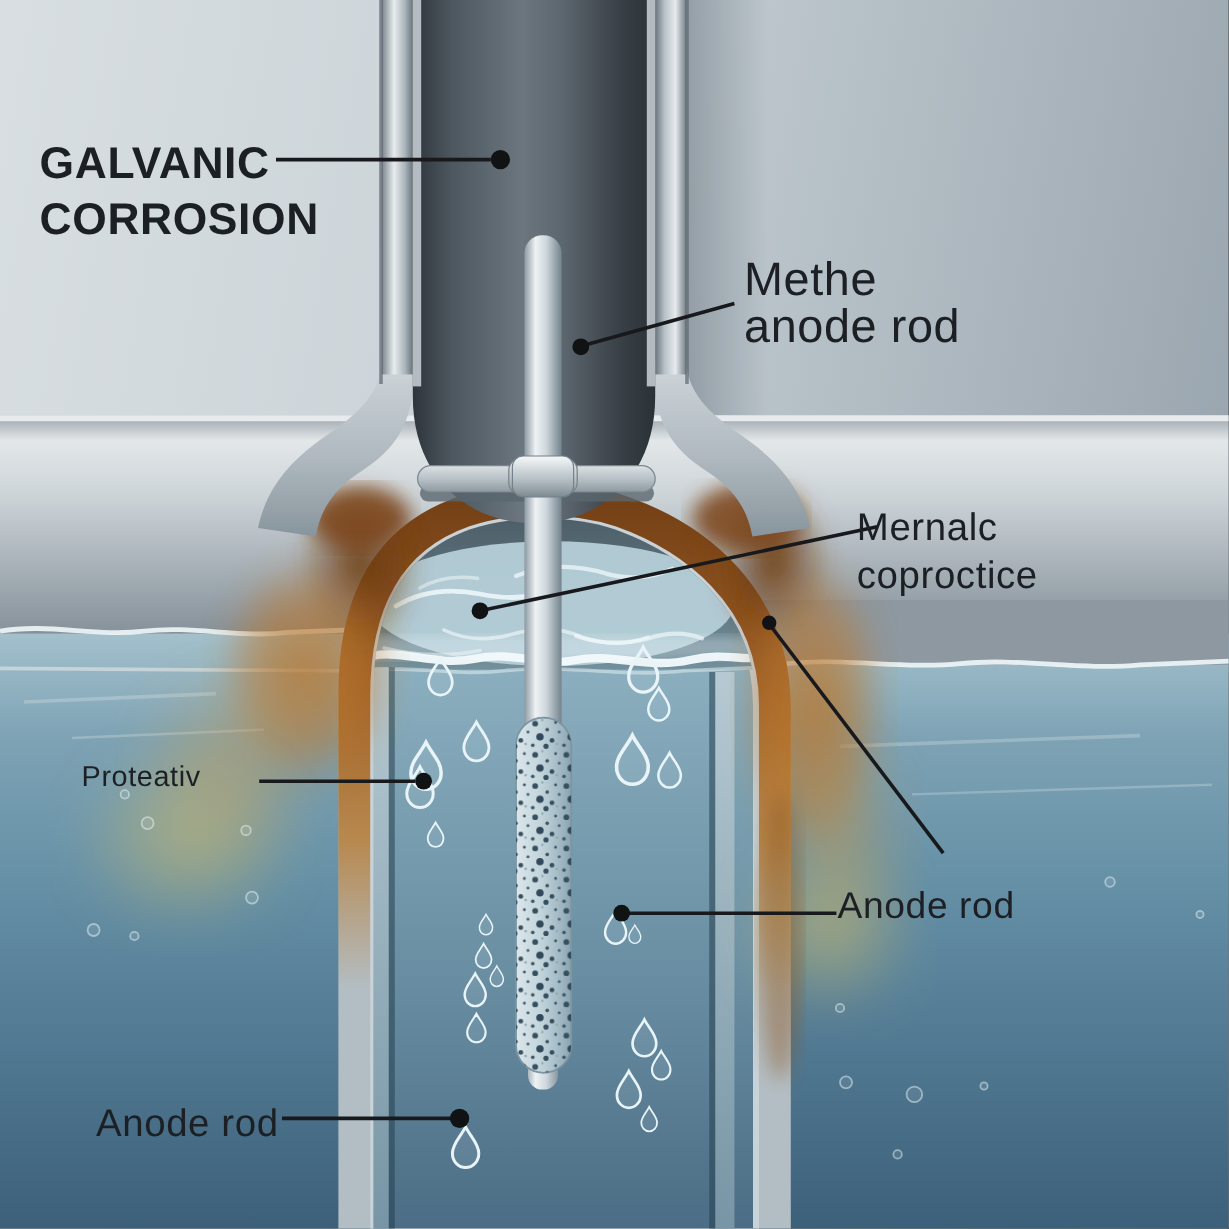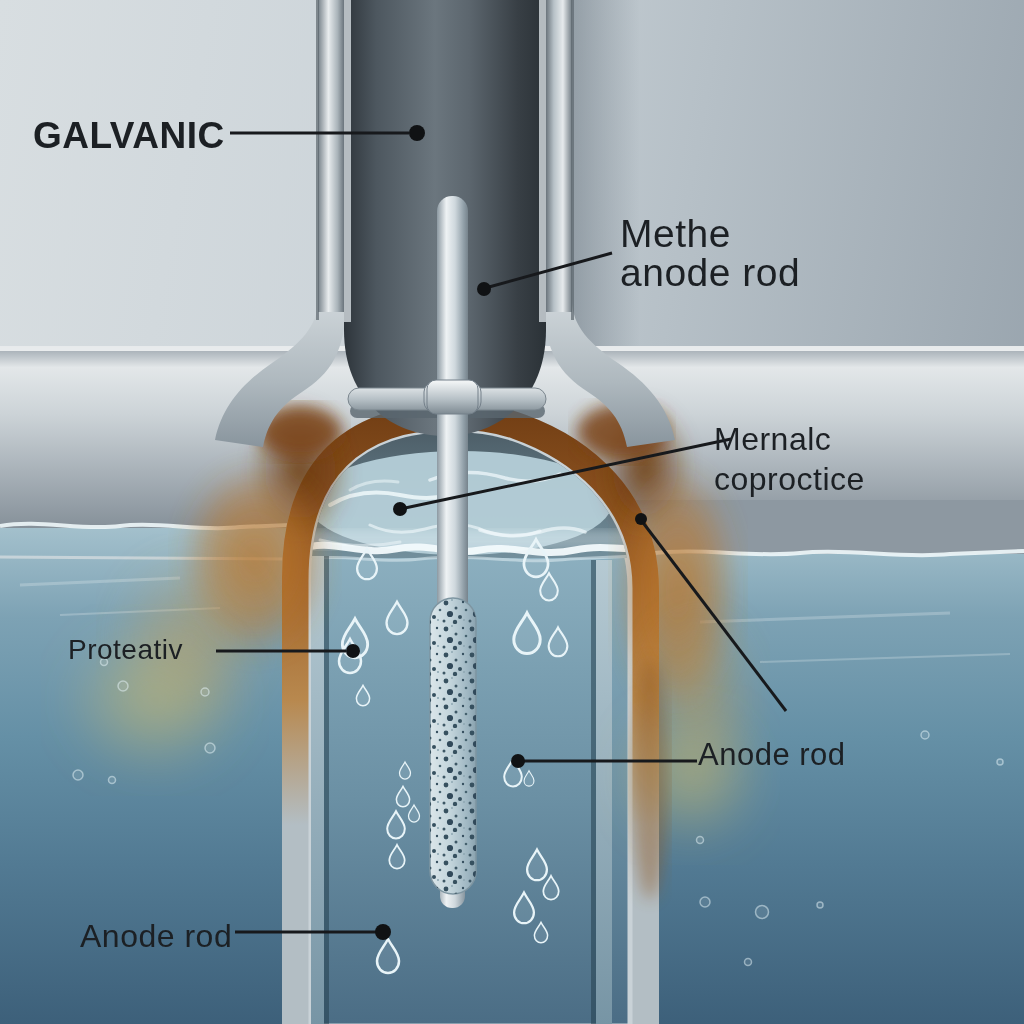--- a/index.html
+++ b/index.html
@@ -7,21 +7,21 @@
     position:relative;width:1024px;height:1024px;overflow:hidden;
     background:linear-gradient(100deg,#d8dee1 0%,#ccd4d9 35%,#b6c0c7 60%,#929ea8 100%);
     font-family:"Liberation Sans", sans-serif;
   }
   .scene svg{position:absolute;left:0;top:0;}
   .label{position:absolute;color:#1c2024;z-index:5;white-space:nowrap;}
   .label div{letter-spacing:.5px;}
   .label.title{font-size:37px;font-weight:600;line-height:47px;letter-spacing:0;}
   .lbl-methe{font-size:39px;line-height:39px;letter-spacing:2px;}
   .lbl-mernalc{font-size:32px;line-height:40px;}
-  .lbl-proteativ{font-size:28px;letter-spacing:-.5px;}
+  .lbl-proteativ{font-size:24px;letter-spacing:-.5px;}
   .lbl-anode-protect{font-size:31px;line-height:41px;}
   .lbl-anode-rod{font-size:32px;}
 </style>
 </head>
 <body>
 
 <div class="scene">
 <svg width="1024" height="1024" viewBox="0 0 1024 1024">
   <defs>
     <linearGradient id="bandGrad" x1="0" y1="346" x2="0" y2="560" gradientUnits="userSpaceOnUse">
@@ -291,20 +291,21 @@
     <circle cx="400" cy="509" r="7"></circle>
     <circle cx="353" cy="651" r="7"></circle>
     <circle cx="641" cy="519" r="6"></circle>
     <circle cx="518" cy="761" r="7"></circle>
     <circle cx="383" cy="932" r="8"></circle>
   </g>
 </svg>
 
 <div class="label title" style="left:33px;top:112px">
   <div>GALVANIC</div>
+  <div>CORROSION</div>
 </div>
 <div class="label lbl-methe" style="left:620px;top:214px">
   <div>Methe</div>
   <div>anode rod</div>
 </div>
 <div class="label lbl-mernalc" style="left:714px;top:419px">
   <div>Mernalc</div>
   <div>coproctice</div>
 </div>
 <div class="label lbl-proteativ" style="left:68px;top:634px">

